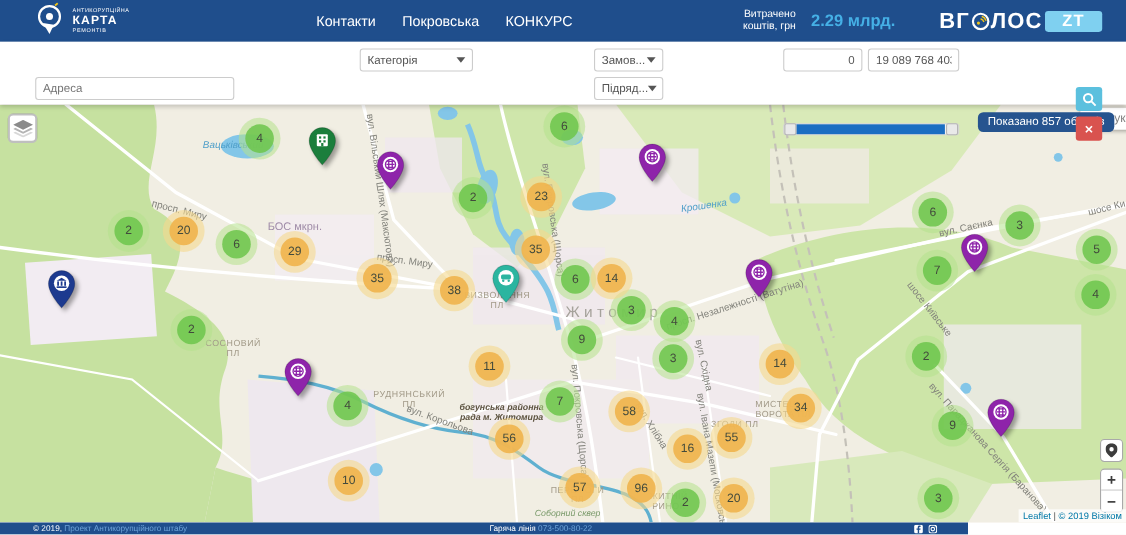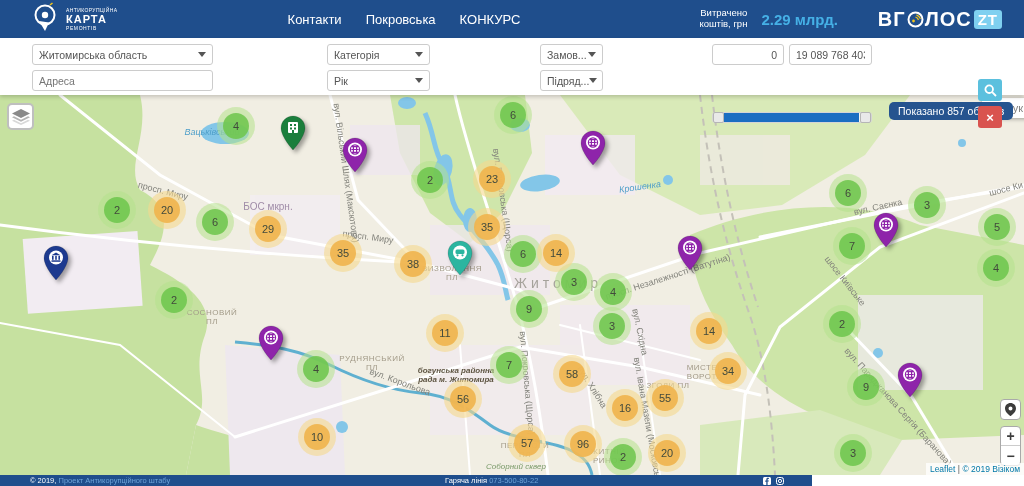--- a/index.html
+++ b/index.html
@@ -12,21 +12,21 @@
   .logo-text { margin-left:6px; color:#fff; line-height:1; }
   .logo-text .l1 { font-size:5px; letter-spacing:.4px; }
   .logo-text .l2 { font-size:11px; font-weight:bold; letter-spacing:1px; margin:1px 0; }
   .logo-text .l3 { font-size:5px; letter-spacing:.6px; }
   nav { margin-left:170px; display:flex; gap:24px; }
   nav a { color:#fff; font-size:13px; text-decoration:none; cursor:pointer; }
   .spent { margin-left:auto; text-align:right; color:#fff; font-size:9.5px; line-height:1.15; }
   .spent-value { color:#45b0e6; font-size:15px; font-weight:bold; margin-left:14px; margin-right:40px; }
   .brand { display:flex; align-items:center; color:#fff; font-size:20px; font-weight:bold; letter-spacing:1px; margin-right:22px; cursor:pointer; }
   .brand .o { display:inline-flex; margin:0 1px; }
-  .brand .zt { background:#7fd0f0; color:#fff; border-radius:3px; font-size:15px; padding:1px 4px; margin-left:2px; }
+  .brand .zt { background:#7fd0f0; color:#fff; border-radius:3px; font-size:15px; padding:1px 16px; margin-left:2px; }
 
   
   .filters { position:absolute; top:38px; left:0; width:1024px; height:57px; background:#fff; box-shadow:0 2px 4px rgba(0,0,0,.18); z-index:20; }
   .fbox { position:absolute; height:21px; border:1px solid #ccc; border-radius:3px; background:#fff; font-size:10.5px; color:#555; display:flex; align-items:center; padding:0 6px; cursor:pointer; }
   .fbox .caret { margin-left:auto; width:0; height:0; border-left:4px solid transparent; border-right:4px solid transparent; border-top:5px solid #555; }
   .finput { position:absolute; height:21px; border:1px solid #ccc; border-radius:3px; font-size:10.5px; color:#555; padding:0 6px; font-family:"Liberation Sans", sans-serif; }
   .num { text-align:right; }
   .slider { position:absolute; left:712px; top:74px; width:160px; height:11px; background:#f2f2f2; border:1px solid #d5d5d5; border-radius:3px; }
   .slider .fill { position:absolute; left:11px; right:12px; top:0; height:9px; background:#1b6ec2; }
   .slider .handle { position:absolute; top:-1px; width:11px; height:11px; background:#e9e9e9; border:1px solid #b5b5b5; border-radius:2px; cursor:pointer; }
@@ -57,21 +57,21 @@
   .count-badge { position:absolute; left:889px; top:7px; background:#26548f; color:#fff; font-size:10.5px; padding:3px 9px; border-radius:5px; z-index:10; white-space:nowrap; }
   .search-tab { position:absolute; left:982px; top:3px; background:#fff; color:#808080; font-size:11px; padding:4px 8px; border-radius:4px; box-shadow:0 1px 4px rgba(0,0,0,.35); cursor:pointer; z-index:9; }
   .locate-btn { position:absolute; left:1000px; top:304px; width:21px; height:21px; background:#fff; border:1px solid #a9a9a9; border-radius:4px; display:flex; align-items:center; justify-content:center; cursor:pointer; z-index:10; }
   .zoomctrl { position:absolute; left:1000px; top:331px; width:21px; background:#fff; border:1px solid #a9a9a9; border-radius:4px; overflow:hidden; z-index:10; }
   .zoomctrl div { height:19px; display:flex; align-items:center; justify-content:center; font-size:14px; font-weight:bold; color:#3c3c3c; cursor:pointer; }
   .zoomctrl .zin { border-bottom:1px solid #ccc; }
   .attribution { position:absolute; right:0; bottom:0; background:rgba(255,255,255,.75); font-size:8.5px; color:#555; padding:1px 4px; z-index:10; }
   .attribution .lnk { color:#0078a8; cursor:pointer; }
 
   
-  footer { position:absolute; left:0; top:475px; width:812px; height:11px; background:#1f4e8c; color:#fff; font-size:7.5px; display:flex; align-items:center; z-index:30; }
+  footer { position:absolute; left:0; top:475px; width:880px; height:11px; background:#1f4e8c; color:#fff; font-size:7.5px; display:flex; align-items:center; z-index:30; }
   footer .c-left { margin-left:30px; }
   footer .c-mid { position:absolute; left:445px; }
   footer .lnk { color:#6da3d8; cursor:pointer; }
   footer .socials { margin-left:auto; margin-right:28px; display:flex; gap:5px; align-items:center; }
   footer .socials span { cursor:pointer; display:inline-flex; }
 </style>
 </head>
 <body>
 
 <div class="app">
@@ -110,31 +110,23 @@
           <circle cx="6.5" cy="10" r="1.4" fill="#f0c419"></circle>
           <path d="M8.5 6 a4.5 4.5 0 0 1 3 3 M9.5 3.8 a7 7 0 0 1 4 4" fill="none" stroke="#f0c419" stroke-width="1.3"></path>
         </svg>
       </span>
       <span>ЛОС</span>
       <span class="zt">ZT</span>
     </div>
   </header>
 
   <div class="filters">
-    <div class="fbox" style="left:32px; top:6px; width:181px;">
-      <span>Житомирська область</span>
-        <span class="caret"></span>
-    </div>
     <input class="finput" style="left: 32px; top: 32px; width: 181px;" placeholder="Адреса">
     <div class="fbox" style="left:327px; top:6px; width:103px;">
       <span>Категорія</span>
-        <span class="caret"></span>
-    </div>
-    <div class="fbox" style="left:327px; top:32px; width:103px;">
-      <span>Рік</span>
         <span class="caret"></span>
     </div>
     <div class="fbox" style="left:540px; top:6px; width:63px;">
       <span>Замов...</span>
         <span class="caret"></span>
     </div>
     <div class="fbox" style="left:540px; top:32px; width:63px;">
       <span>Підряд...</span>
         <span class="caret"></span>
     </div>

